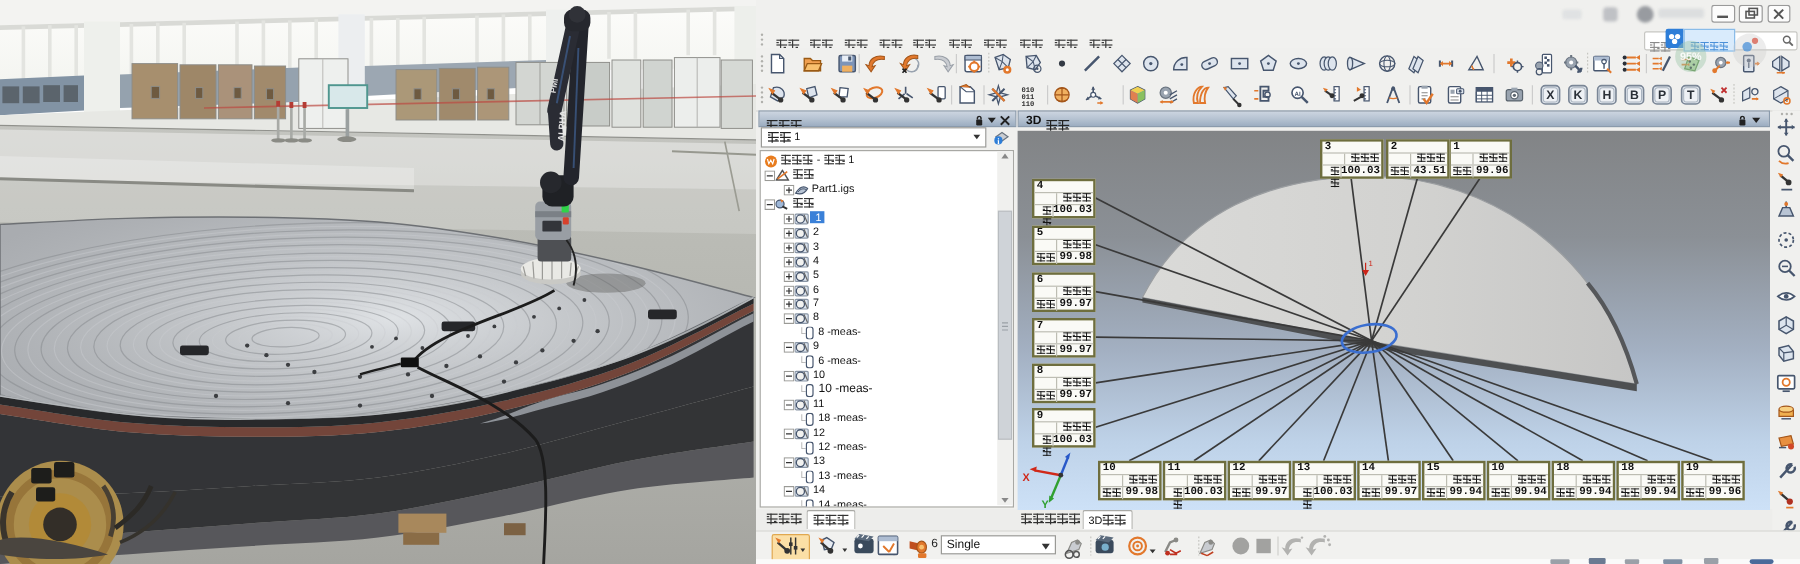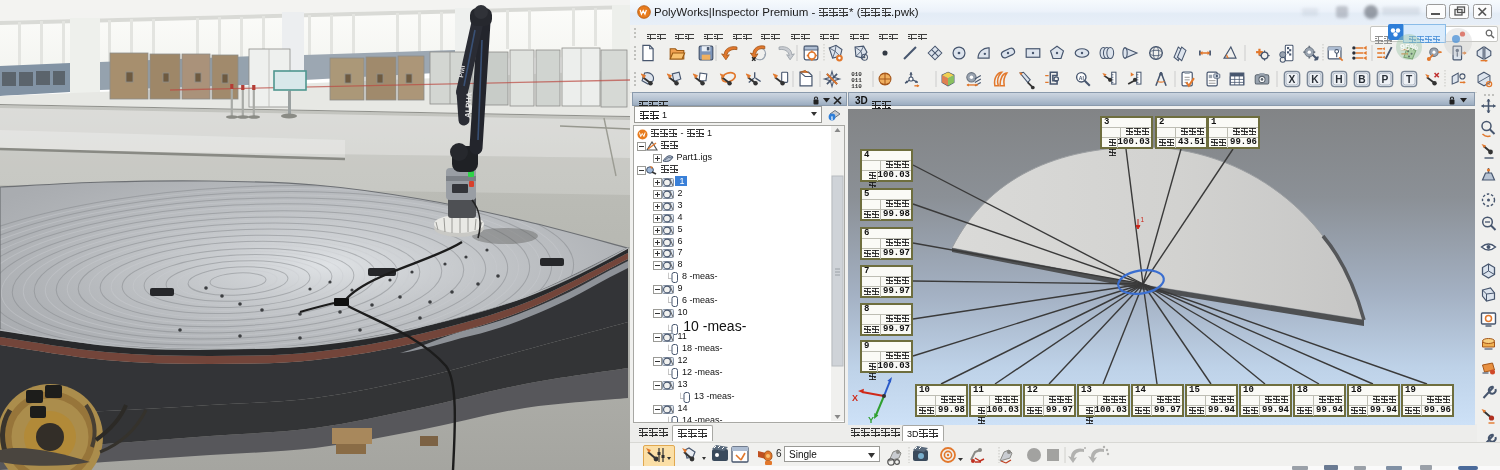--- a/index.html
+++ b/index.html
@@ -324,28 +324,20 @@
           <line x1="475" y1="30" x2="464" y2="86"></line>
 </g>
 <text x="470" y="118" transform="rotate(-86 470 118)" font-family="Liberation Sans" font-size="7.5" font-weight="bold" fill="#e8e8e8">ALPHA</text>
 <text x="463" y="78" transform="rotate(-80 463 78)" font-family="Liberation Sans" font-size="7" font-weight="bold" fill="#d8d8d8">PMI</text>
 
 <rect x="470" y="8" width="22" height="18" rx="7" fill="#26282e"></rect>
 <circle cx="481" cy="12" r="7" fill="#303238"></circle>
 </g>
 </svg>
 <div id="app">
-  <div id="title">
-    <svg class="abs" style="left:7px;top:5px" width="14" height="14" viewBox="0 0 16 16">
-          <circle cx="8" cy="8" r="7.2" fill="#e87c1e"></circle>
-          <circle cx="8" cy="8" r="7.2" fill="none" stroke="#b55a10" stroke-width="1"></circle>
-          <path d="M3.5 5.5l1.6 5 2-4 2 4 1.6-5" stroke="#fff" stroke-width="1.4" fill="none"></path>
-        </svg>
-    <div class="txt">PolyWorks|Inspector Premium - <span class="k k9"></span><span class="k k9"></span><span class="k k9"></span>* (<span class="k k9"></span><span class="k k9"></span><span class="k k9"></span>.pwk)</div>
-  </div>
   <div id="menu">
     <svg class="abs" style="left:3px;top:2px" width="6" height="12">
           <g fill="#b0b0ac">
             <circle cx="2" cy="2" r="1"></circle>
             <circle cx="2" cy="6" r="1"></circle>
             <circle cx="2" cy="10" r="1"></circle>
           </g>
         </svg>
     <span class="mi" style="left:16px"><span class="k k9"></span><span class="k k9"></span></span>
     <span class="mi" style="left:44px"><span class="k k9"></span><span class="k k9"></span></span>
@@ -970,21 +962,21 @@
           <div class="trow" style="top:182px;left:0"><span style="margin-left:19px"><svg width="9" height="9" style="vertical-align:-1px">
                 <rect x="0.5" y="0.5" width="8" height="8" fill="#fff" stroke="#9a9a96"></rect>
                 <line x1="2" y1="4.5" x2="7" y2="4.5" stroke="#333"></line>
               </svg></span><svg width="13" height="11" style="vertical-align:-2px">
               <rect x="0.5" y="1.5" width="11" height="8" rx="1" fill="#dce4ee" stroke="#8a96a6"></rect>
               <circle cx="5" cy="5.5" r="3.4" fill="#f2f2f0" stroke="#47566e" stroke-width="1.1"></circle>
               <path d="M8 2 l3 7" stroke="#666" stroke-width="1"></path>
             </svg><span style="font-size:9px;position:relative;top:-2px"> 10</span></div>
           <div class="trow" style="top:194px;left:0"><span style="margin-left:31px;color:#aaa">└</span><svg width="8" height="11" style="vertical-align:-2px">
               <rect x="1" y="0.5" width="5.5" height="10" rx="2" fill="#fff" stroke="#47566e"></rect>
-            </svg><span style="font-size:14px;position:relative;top:-2px"> 10 -meas-</span></div>
+            </svg><span style="font-size:10px;position:relative;top:-2px"> 10 -meas-</span></div>
           <div class="trow" style="top:206px;left:0"><span style="margin-left:19px"><svg width="9" height="9" style="vertical-align:-1px">
                 <rect x="0.5" y="0.5" width="8" height="8" fill="#fff" stroke="#9a9a96"></rect>
                 <line x1="2" y1="4.5" x2="7" y2="4.5" stroke="#333"></line>
               </svg></span><svg width="13" height="11" style="vertical-align:-2px">
               <rect x="0.5" y="1.5" width="11" height="8" rx="1" fill="#dce4ee" stroke="#8a96a6"></rect>
               <circle cx="5" cy="5.5" r="3.4" fill="#f2f2f0" stroke="#47566e" stroke-width="1.1"></circle>
               <path d="M8 2 l3 7" stroke="#666" stroke-width="1"></path>
             </svg><span style="font-size:9px;position:relative;top:-2px"> 11</span></div>
           <div class="trow" style="top:218px;left:0"><span style="margin-left:31px;color:#aaa">└</span><svg width="8" height="11" style="vertical-align:-2px">
               <rect x="1" y="0.5" width="5.5" height="10" rx="2" fill="#fff" stroke="#47566e"></rect>
@@ -1001,21 +993,21 @@
               <rect x="1" y="0.5" width="5.5" height="10" rx="2" fill="#fff" stroke="#47566e"></rect>
             </svg><span style="font-size:9px;position:relative;top:-2px"> 12 -meas-</span></div>
           <div class="trow" style="top:254px;left:0"><span style="margin-left:19px"><svg width="9" height="9" style="vertical-align:-1px">
                 <rect x="0.5" y="0.5" width="8" height="8" fill="#fff" stroke="#9a9a96"></rect>
                 <line x1="2" y1="4.5" x2="7" y2="4.5" stroke="#333"></line>
               </svg></span><svg width="13" height="11" style="vertical-align:-2px">
               <rect x="0.5" y="1.5" width="11" height="8" rx="1" fill="#dce4ee" stroke="#8a96a6"></rect>
               <circle cx="5" cy="5.5" r="3.4" fill="#f2f2f0" stroke="#47566e" stroke-width="1.1"></circle>
               <path d="M8 2 l3 7" stroke="#666" stroke-width="1"></path>
             </svg><span style="font-size:9px;position:relative;top:-2px"> 13</span></div>
-          <div class="trow" style="top:266px;left:12px"><span style="margin-left:31px;color:#aaa">└</span><svg width="8" height="11" style="vertical-align:-2px">
+          <div class="trow" style="top:266px;left:0"><span style="margin-left:31px;color:#aaa">└</span><svg width="8" height="11" style="vertical-align:-2px">
               <rect x="1" y="0.5" width="5.5" height="10" rx="2" fill="#fff" stroke="#47566e"></rect>
             </svg><span style="font-size:9px;position:relative;top:-2px"> 13 -meas-</span></div>
           <div class="trow" style="top:278px;left:0"><span style="margin-left:19px"><svg width="9" height="9" style="vertical-align:-1px">
                 <rect x="0.5" y="0.5" width="8" height="8" fill="#fff" stroke="#9a9a96"></rect>
                 <line x1="2" y1="4.5" x2="7" y2="4.5" stroke="#333"></line>
               </svg></span><svg width="13" height="11" style="vertical-align:-2px">
               <rect x="0.5" y="1.5" width="11" height="8" rx="1" fill="#dce4ee" stroke="#8a96a6"></rect>
               <circle cx="5" cy="5.5" r="3.4" fill="#f2f2f0" stroke="#47566e" stroke-width="1.1"></circle>
               <path d="M8 2 l3 7" stroke="#666" stroke-width="1"></path>
             </svg><span style="font-size:9px;position:relative;top:-2px"> 14</span></div>

